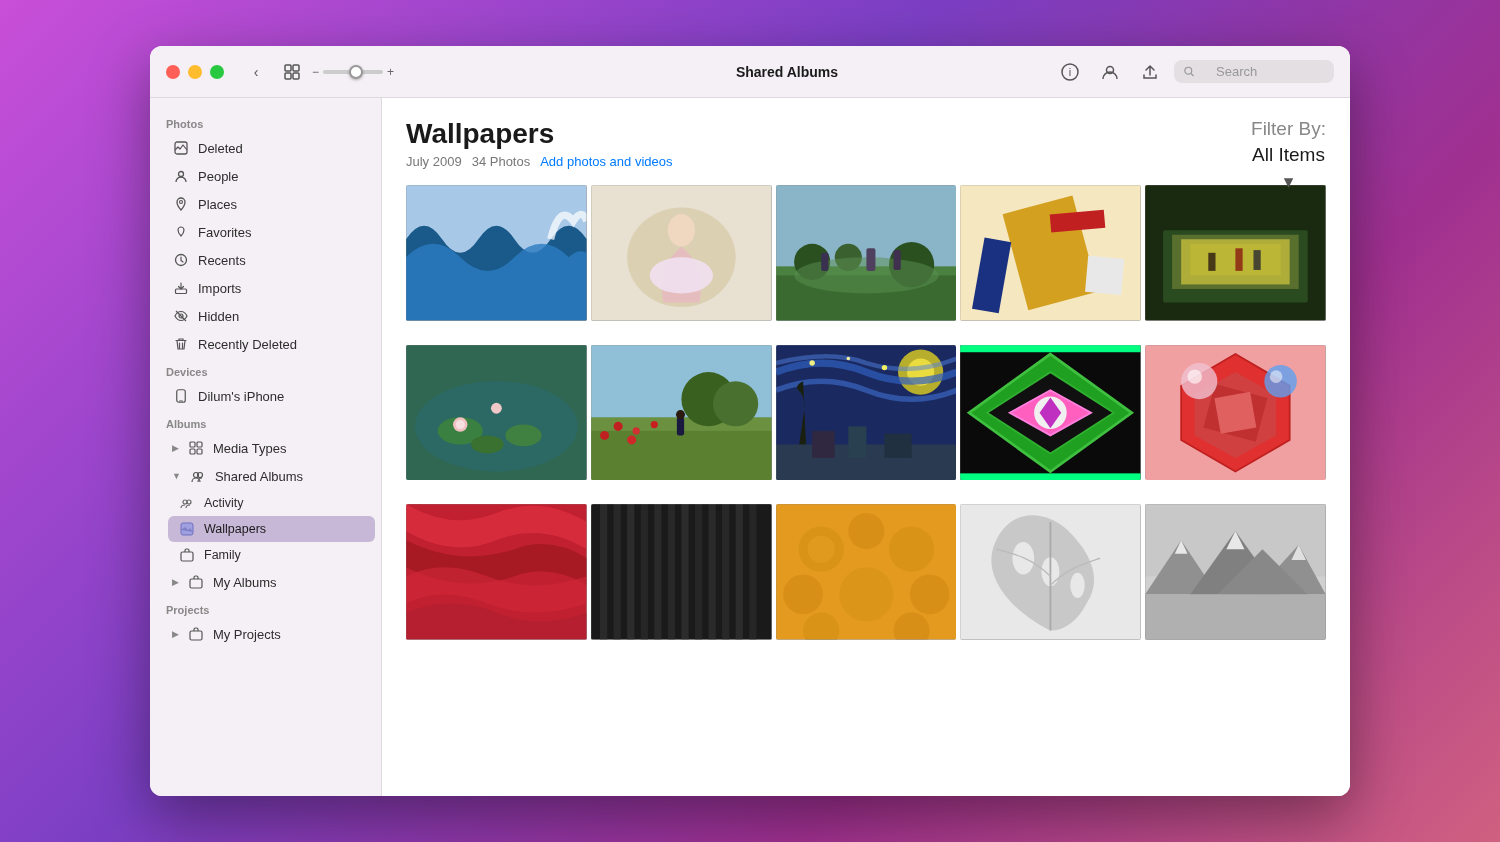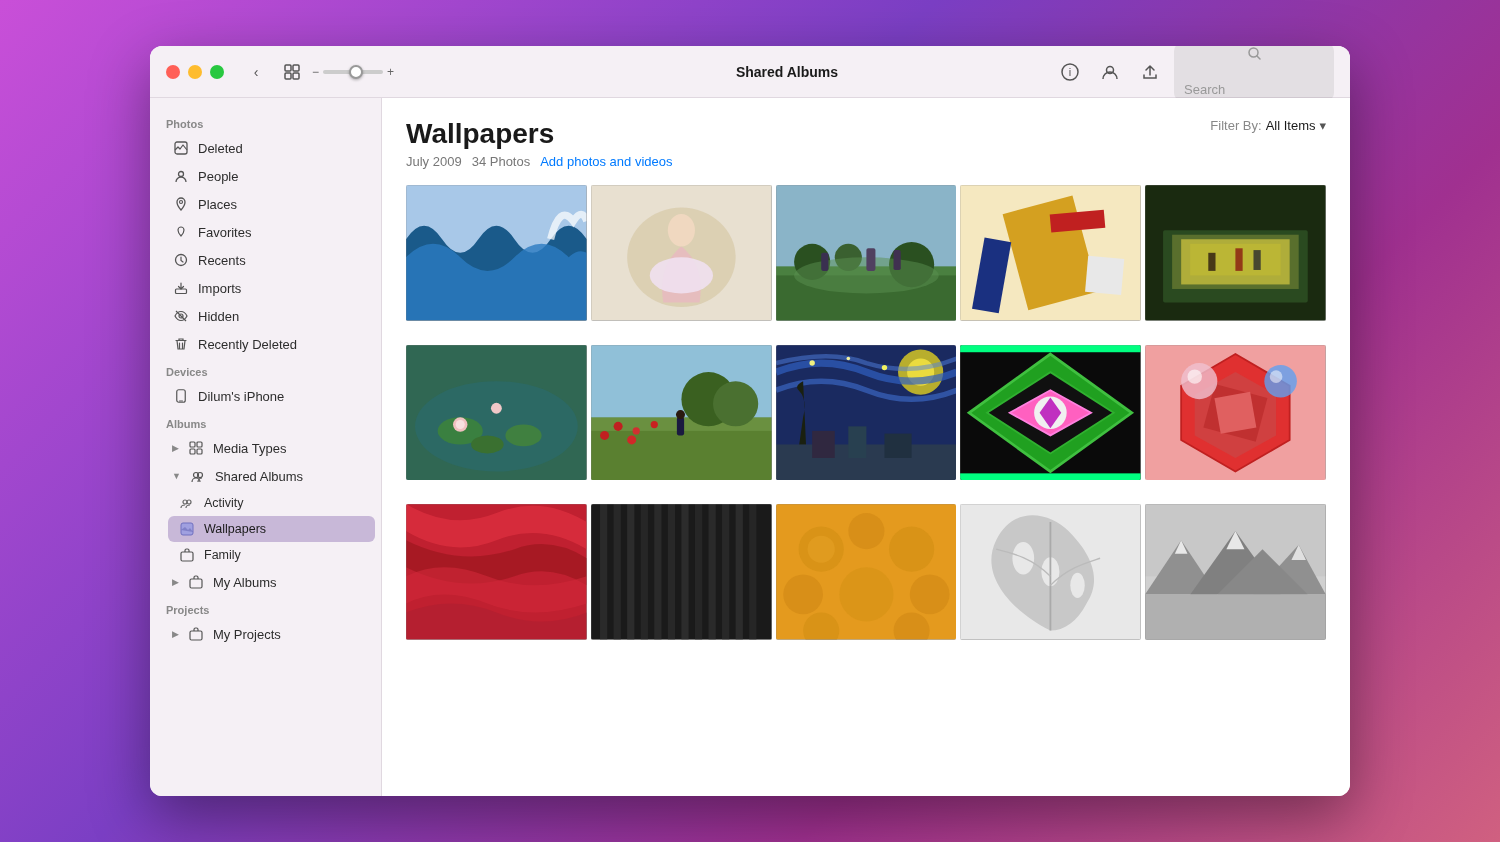--- a/index.html
+++ b/index.html
@@ -126,21 +126,20 @@
     }
 
     .search-box {
       display: flex;
       align-items: center;
       background: rgba(0,0,0,0.07);
       border-radius: 8px;
       padding: 4px 10px;
       gap: 22px;
       width: 160px;
-      flex-direction: column;
     }
 
     .search-box input {
       background: transparent;
       border: none;
       outline: none;
       font-size: 13px;
       color: #333;
       width: 100%;
     }
@@ -247,24 +246,26 @@
       color: #007aff;
       cursor: pointer;
       text-decoration: none;
     }
 
     .filter-bar {
       position: absolute;
       top: 20px;
       right: 24px;
       display: flex;
+      align-items: center;
       gap: 4px;
-      font-size: 13px;
+      font-size: 19px;
       color: #555;
       cursor: pointer;
+      flex-direction: column;
     }
 
     .filter-label { color: #888; }
     .filter-value { font-weight: 500; color: #1a1a1a; }
 
     .photo-item {
       aspect-ratio: 4/3;
       overflow: hidden;
       border-radius: 2px;
       cursor: pointer;

